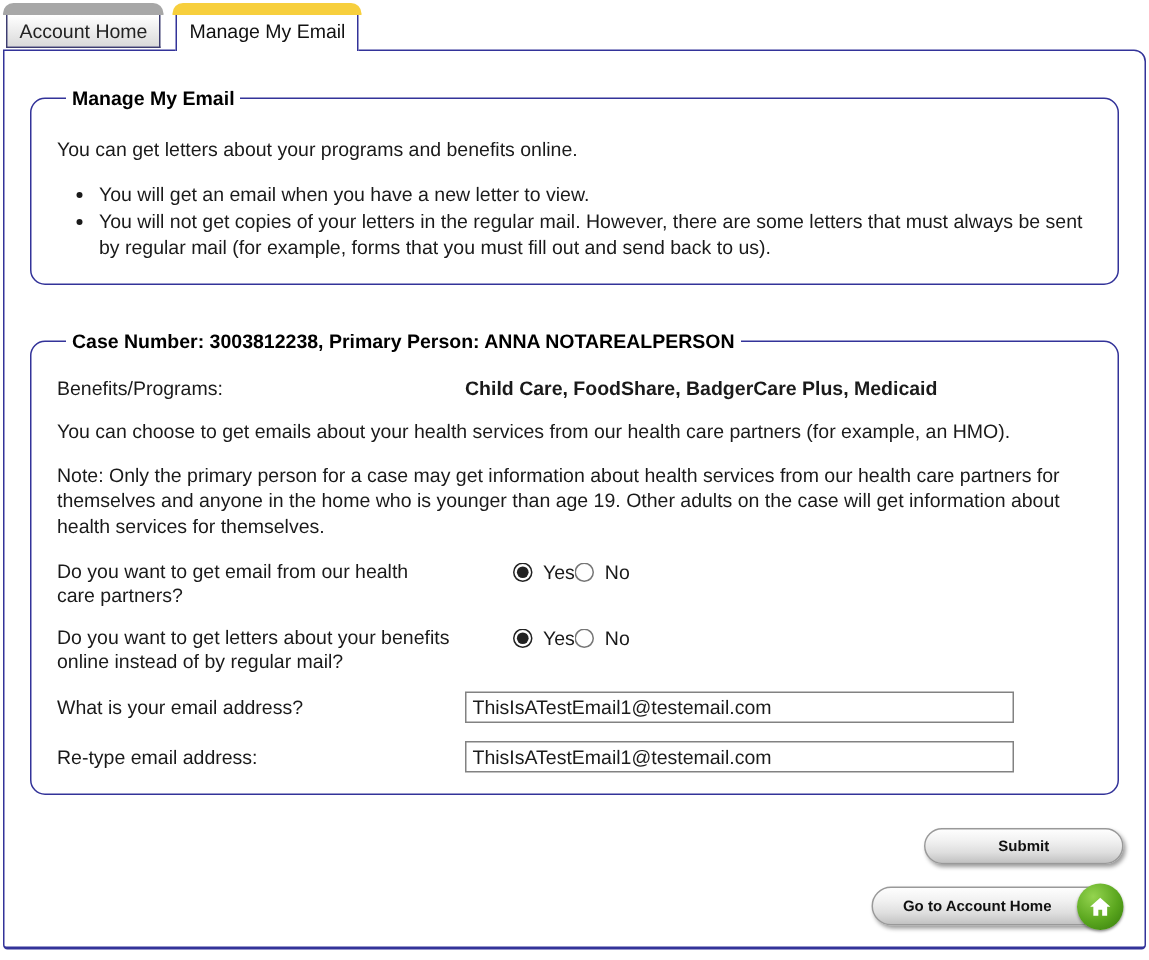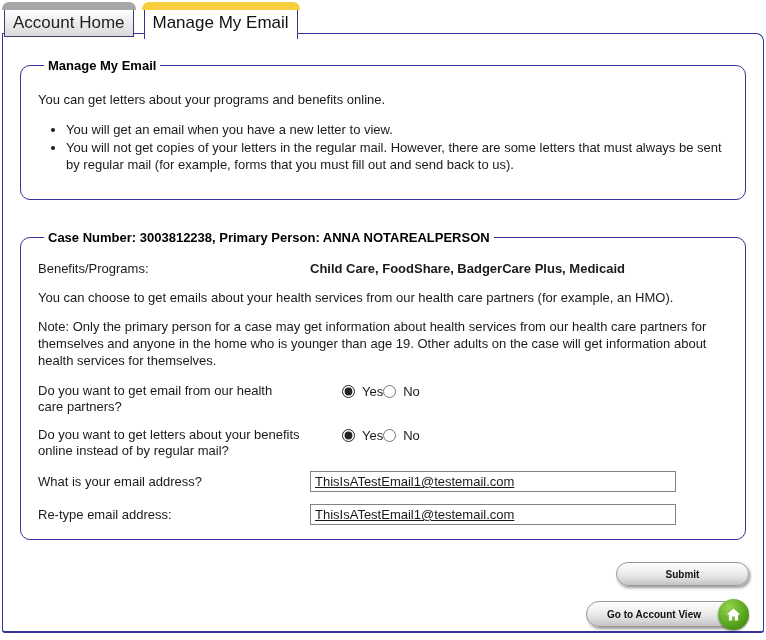--- a/index.html
+++ b/index.html
@@ -26,21 +26,21 @@
   }
   .tab { cursor:pointer; }
   .tab-cap {
     height:8px;
     border-radius:7px 7px 0 0;
     background:#a7a7a7;
   }
   .tab-label {
     margin:0 2px;
     padding:3px 8px 3px;
-    font-size:17px;
+    font-size:13px;
     color:#222;
     background:linear-gradient(#ffffff,#dadada);
     border:1px solid #3d3d70;
     border-top:none;
     white-space:nowrap;
     text-align:center;
   }
   .tab.active .tab-cap { background:#f7cf3d; }
   .tab.active .tab-label {
     background:#fff;
@@ -69,21 +69,21 @@
     padding:6px 15px 14px 15px;
   }
   legend {
     font-weight:bold;
     color:#000;
     margin-left:8px;
     padding:0 4px;
     font-size:13px;
   }
   .panel p { margin:12px 0 0 2px; line-height:17px; }
-  .panel ul { margin:13px 0 12px 30px; }
+  .panel ul { margin:13px 0 2px 30px; }
   .panel li { line-height:17px; margin-bottom:1px; }
 
   .grid-row {
     display:grid;
     grid-template-columns:262px 1fr;
     margin:12px 0 0 2px;
     align-items:start;
     column-gap:10px;
   }
   .grid-row .label { line-height:16px; }
@@ -96,21 +96,20 @@
 
   .text-input {
     width:366px;
     height:21px;
     border:1px solid #828282;
     padding:1px 4px;
     font-family:"Liberation Sans","DejaVu Sans",sans-serif;
     font-size:13px;
     color:#1a1a1a;
     background:#fff;
-    text-decoration:underline;
   }
 
   
   .buttons {
     margin:22px 14px 0 0;
     display:flex;
     flex-direction:column;
     align-items:flex-end;
     gap:15px;
   }
@@ -212,21 +211,21 @@
 
       <div class="grid-row">
         <div class="label" style="padding-top:3px;">Re-type email address:</div>
         <input type="text" class="text-input" value="ThisIsATestEmail1@testemail.com" style="">
       </div>
     </fieldset>
 
     <div class="buttons">
       <button class="pill-btn btn-submit">Submit</button>
       <button class="pill-btn btn-home">
-        <span>Go to Account View</span>
+        <span>Go to Account Home</span>
         <span class="home-circle">
           <svg width="17" height="17" viewBox="0 0 24 24" aria-hidden="true">
             <path d="M12 3.5 L21.5 12 H18.5 V20.5 H13.8 V14.8 H10.2 V20.5 H5.5 V12 H2.5 Z" fill="#ffffff"></path>
           </svg>
         </span>
       </button>
     </div>
 
   </div>
 </div>

